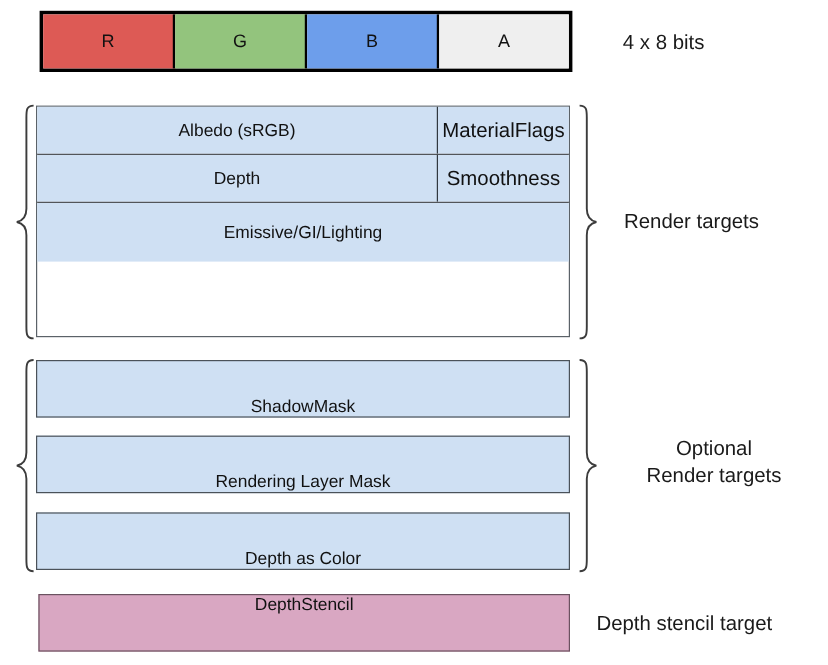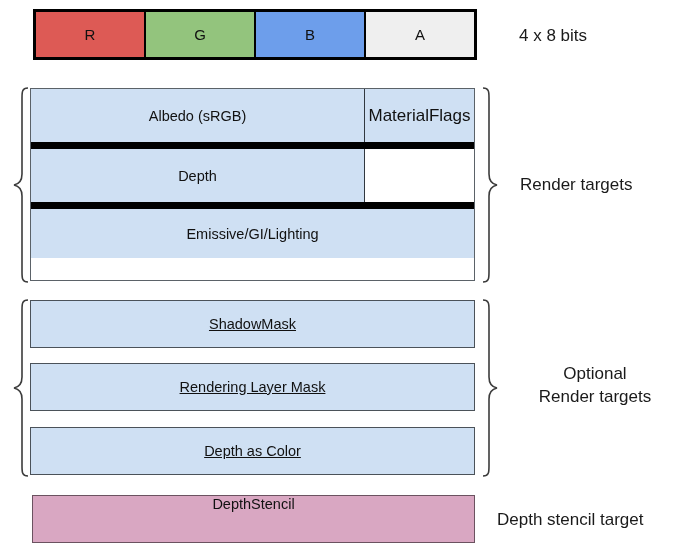--- a/index.html
+++ b/index.html
@@ -51,23 +51,23 @@
     position: absolute;
     left: 30px;
     top: 88px;
     width: 445px;
     height: 193px;
     box-sizing: border-box;
     border: 1px solid #5b6268;
   }
   .gbuf-row {
     display: flex;
-    height: 60px;
-    box-sizing: border-box;
-    border-bottom: 7px solid #000000;
+    height: 40px;
+    box-sizing: border-box;
+    border-bottom: 1px solid #000000;
   }
   .gbuf-row:last-child { border-bottom: none; height: 49px; }
   .gbuf-cell {
     background: #cfe0f3;
     display: flex;
     align-items: center;
     justify-content: center;
     font-size: 14.5px;
     color: #111111;
     box-sizing: border-box;
@@ -87,25 +87,24 @@
   
   .opt-box {
     position: absolute;
     left: 30px;
     width: 445px;
     height: 48px;
     background: #cfe0f3;
     border: 1px solid #4b5259;
     box-sizing: border-box;
     display: flex;
-    align-items: center;
+    align-items: flex-end;
     justify-content: center;
     font-size: 14.5px;
     color: #111111;
-    text-decoration: underline;
   }
   .opt-box.b1 { top: 300px; }
   .opt-box.b2 { top: 363px; }
   .opt-box.b3 { top: 427px; }
 
   
   .depth-box {
     position: absolute;
     left: 32px;
     top: 495px;
@@ -168,20 +167,23 @@
         <span>Albedo (sRGB)</span>
       </div>
       <div class="gbuf-cell aux">
         <span>MaterialFlags</span>
       </div>
     </div>
     <div class="gbuf-row">
       <div class="gbuf-cell main">
         <span>Depth</span>
       </div>
+      <div class="gbuf-cell aux">
+        <span>Smoothness</span>
+      </div>
     </div>
     <div class="gbuf-row">
       <div class="gbuf-cell full">
         <span>Emissive/GI/Lighting</span>
       </div>
     </div>
   </div>
 
   <div class="brace" style="left:12px; top:86px;">
     <svg width="18" height="198" viewBox="0 0 18 198">

